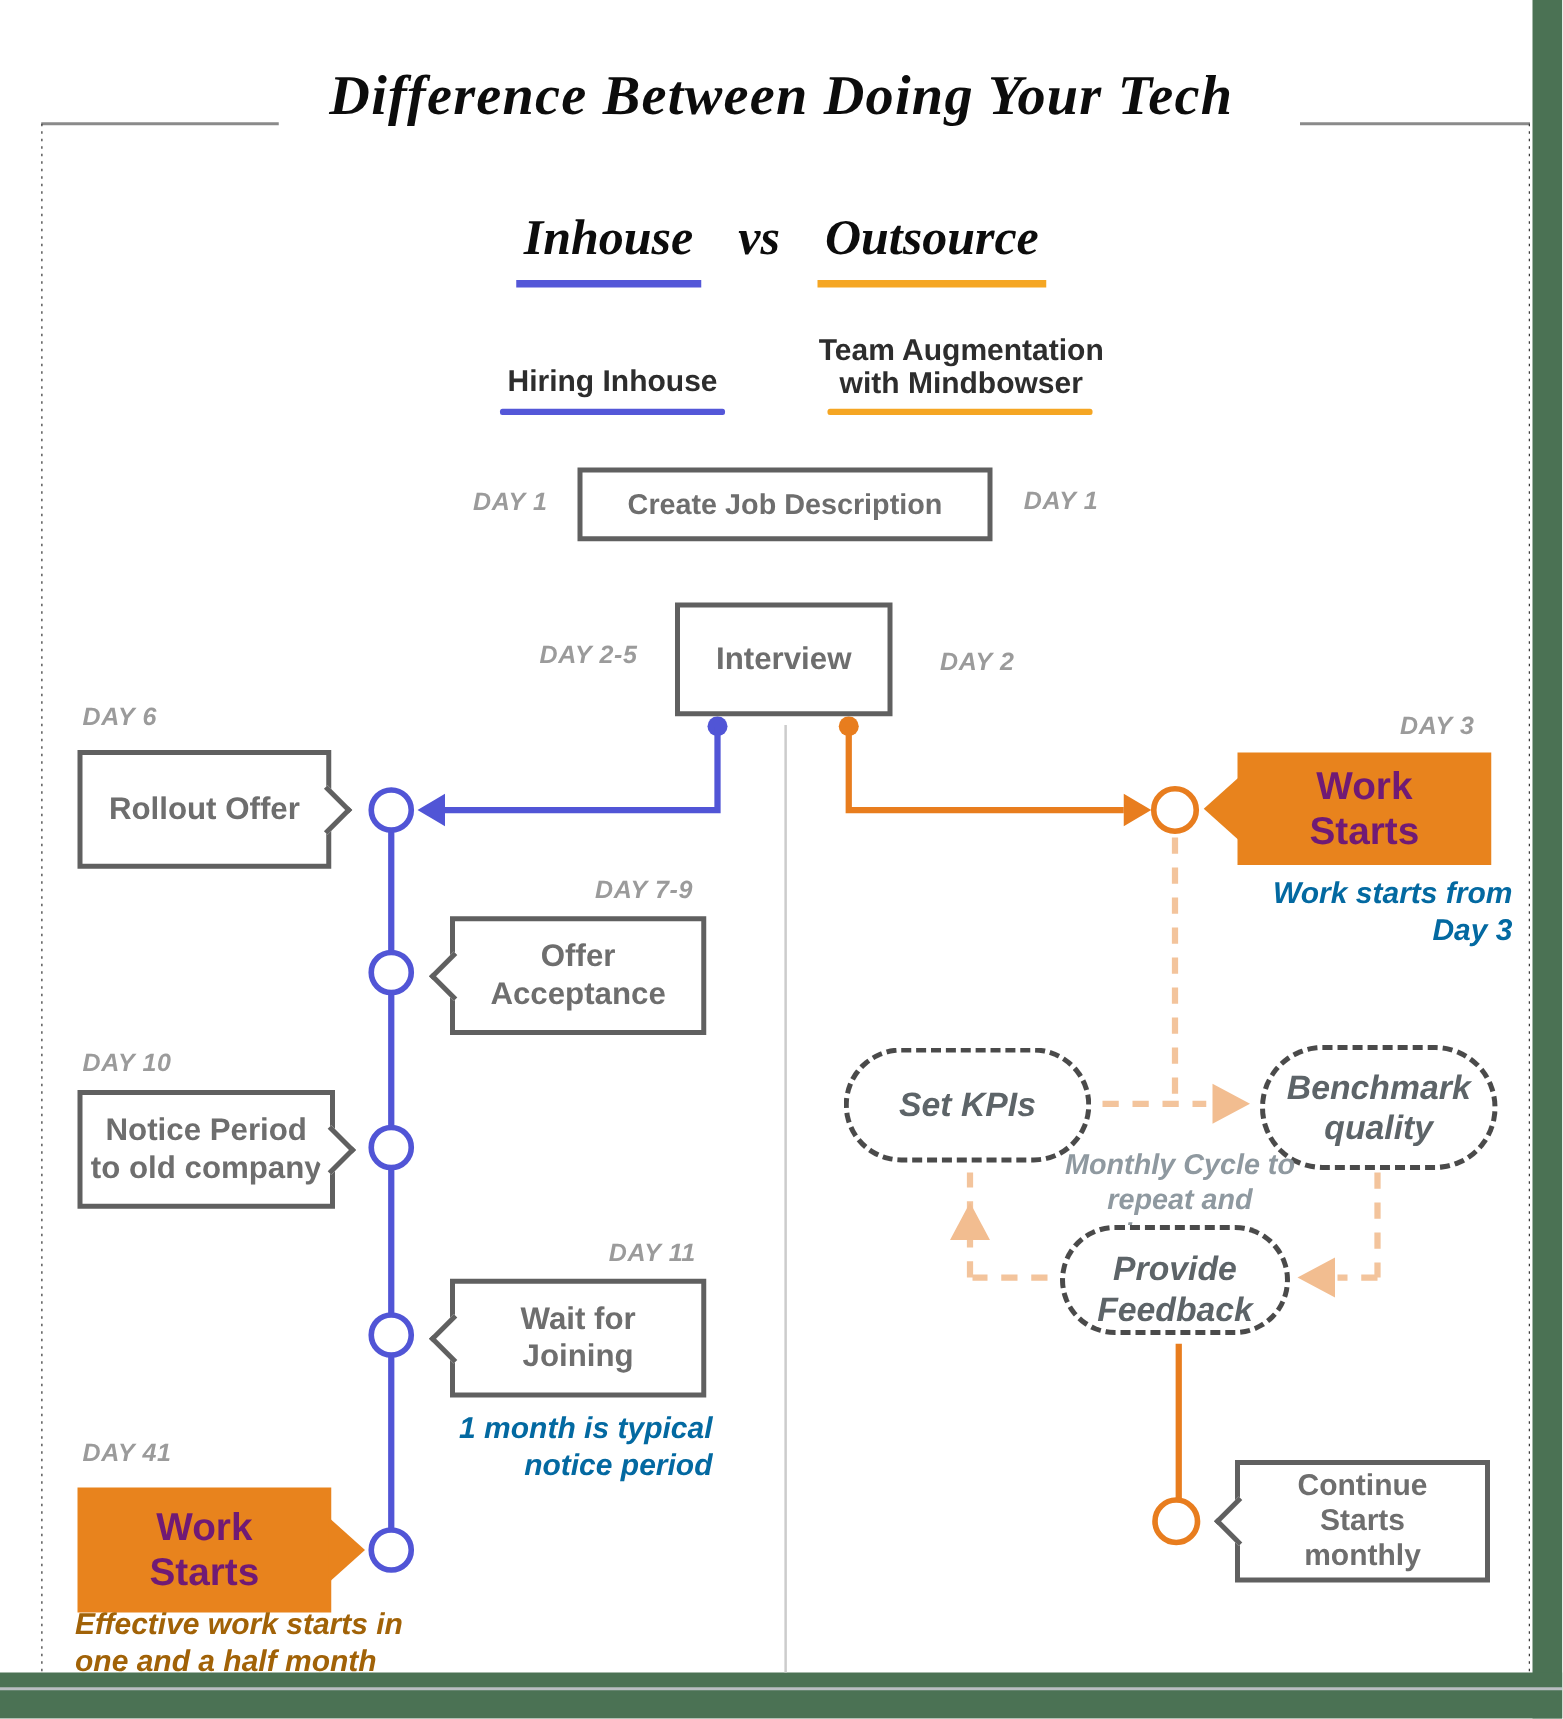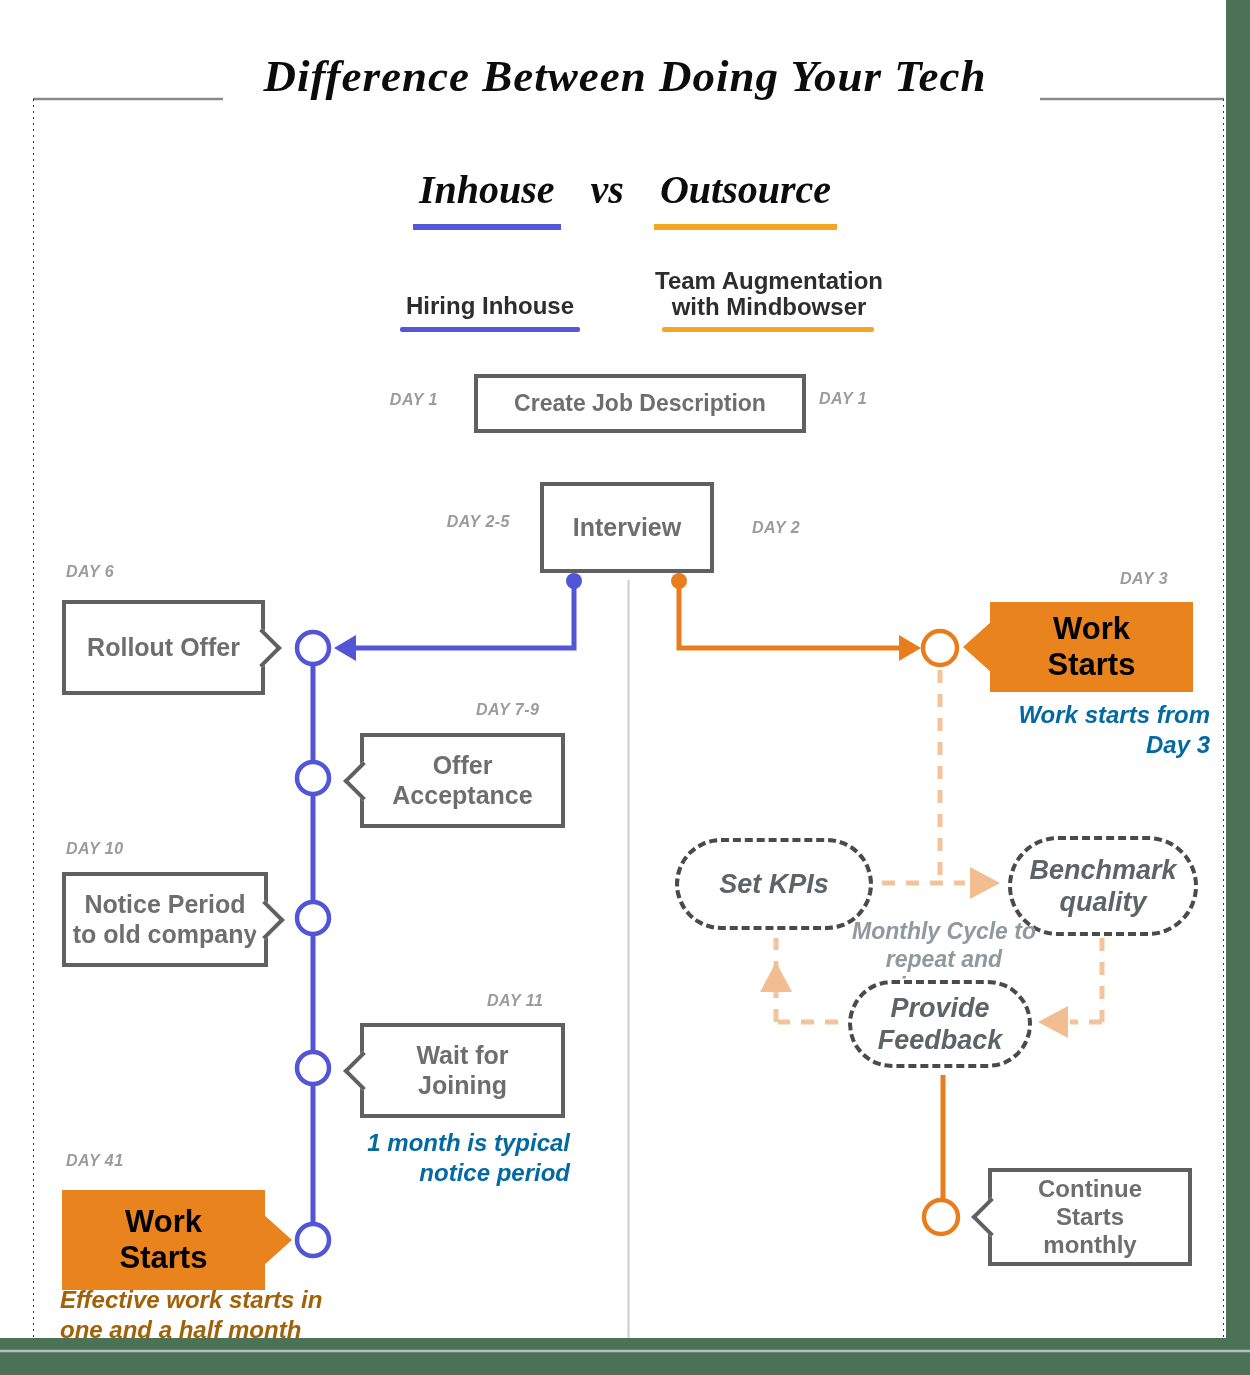--- a/index.html
+++ b/index.html
@@ -22,30 +22,30 @@
     font-family:"Liberation Serif",serif;font-style:italic;font-weight:700;
     font-size:40px;color:#0c0c0c;
   }
   .subtitle .u-blue{border-bottom:6px solid #5457d8;padding:0 6px 12px 6px;}
   .subtitle .vs{margin:0 30px;}
   .subtitle .u-orange{border-bottom:6px solid #f5a623;padding:0 6px 12px 6px;}
 
   .col-header{position:absolute;text-align:center;font-weight:700;font-size:24px;color:#2d2d2d;line-height:1.1;}
   .h-underline{position:absolute;height:5px;border-radius:2px;}
 
-  .day{position:absolute;font-style:italic;font-weight:700;font-size:16px;color:#9b9b9b;letter-spacing:.5px;}
+  .day{position:absolute;font-style:italic;font-weight:700;font-size:20px;color:#9b9b9b;letter-spacing:.5px;}
   .day.r{text-align:right;}
 
   .gbox{
     position:absolute;background:#fff;border:4px solid #606060;color:#6e6e6e;
     font-weight:700;display:flex;align-items:center;justify-content:center;
     text-align:center;line-height:1.18;box-sizing:border-box;
   }
   .obox{
-    position:absolute;background:#e8831d;border:none;color:#000000;
+    position:absolute;background:#e8831d;border:none;color:#701a75;
     font-weight:700;display:flex;align-items:center;justify-content:center;
     text-align:center;line-height:1.15;box-sizing:border-box;font-size:31px;
   }
   .pre{white-space:pre-line;}
 
   
   .tail-r{position:absolute;right:-15px;top:50%;width:24px;height:24px;background:#fff;
     transform:translateY(-50%) rotate(45deg);border-top:4px solid #606060;border-right:4px solid #606060;}
   .tail-l{position:absolute;left:-15px;top:50%;width:24px;height:24px;background:#fff;
     transform:translateY(-50%) rotate(45deg);border-bottom:4px solid #606060;border-left:4px solid #606060;}
@@ -118,21 +118,21 @@
       <span class="u-blue">Inhouse</span><span class="vs">vs</span><span class="u-orange">Outsource</span>
     </div>
 
     <div class="col-header" style="left:400px;top:293px;width:180px;">Hiring Inhouse</div>
     <div class="h-underline" style="left:400px;top:327px;width:180px;background:#5457d8;"></div>
     <div class="col-header pre" style="left:655px;top:268px;width:228px;">Team Augmentation
 with Mindbowser</div>
     <div class="h-underline" style="left:662px;top:327px;width:212px;background:#f5a623;"></div>
 
     <div class="day r" style="left:352px;top:391px;width:86px;">DAY 1</div>
-    <div class="gbox" style="left:462px;top:374px;width:332px;height:59px;font-size:23px;margin-left:12px;">
+    <div class="gbox" style="left:462px;top:374px;width:332px;height:59px;font-size:23px;">
       <span>Create Job Description</span>
     </div>
     <div class="day" style="left:819px;top:390px;">DAY 1</div>
 
     <div class="day r" style="left:410px;top:513px;width:100px;">DAY 2-5</div>
     <div class="gbox" style="left:540px;top:482px;width:174px;height:91px;font-size:25px;">
       <span>Interview</span>
     </div>
     <div class="day" style="left:752px;top:519px;">DAY 2</div>
 
@@ -184,21 +184,21 @@
 
     <div class="stadium" style="left:675px;top:838px;width:198px;height:92px;">
       <span>Set KPIs</span>
     </div>
     <div class="stadium pre" style="left:1008px;top:836px;width:190px;height:100px;">
       <span class="pre">Benchmark
 quality</span>
     </div>
     <div class="cycle-note pre" style="left:848px;top:918px;width:192px;">Monthly Cycle to
 repeat and improve</div>
-    <div class="stadium pre" style="left:848px;top:980px;width:184px;height:88px;">
+    <div class="stadium pre" style="left:848px;top:980px;width:184px;height:88px;align-items:flex-end;">
       <span class="pre">Provide
 Feedback</span>
     </div>
 
     <div class="gbox pre" style="left:988px;top:1168px;width:204px;height:98px;font-size:24px;">
       <span class="pre">Continue
 Starts
 monthly</span>
       <span class="tail-l"></span>
     </div>

